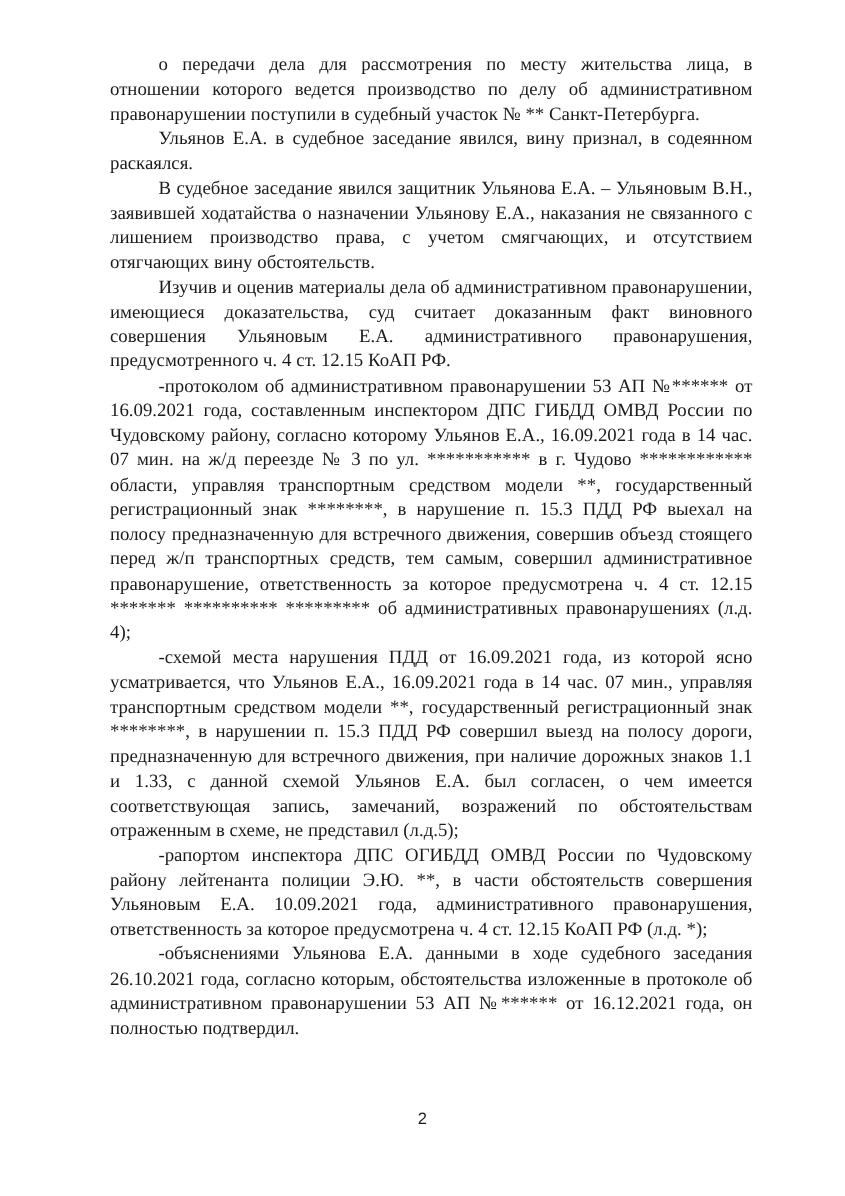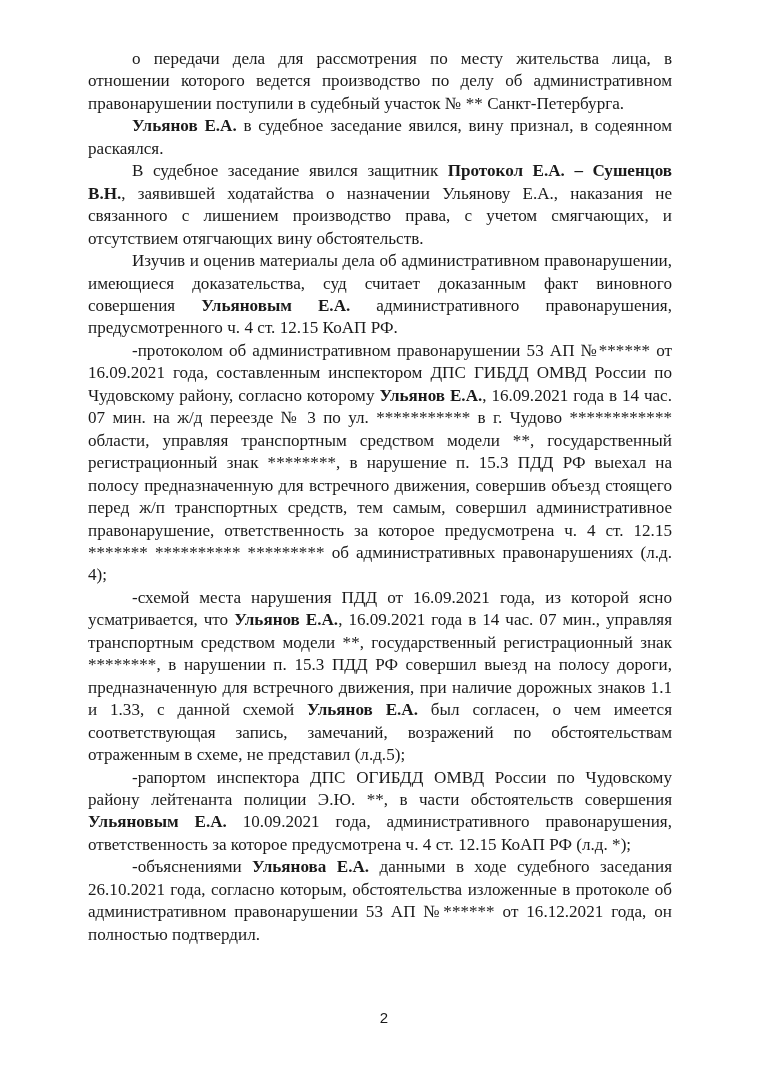--- a/index.html
+++ b/index.html
@@ -18,40 +18,40 @@
   .page {
     position: absolute;
     left: 0;
     top: 0;
     width: 768px;
     height: 1087px;
     background: #ffffff;
   }
   .doc-body {
     position: absolute;
-    left: 88px;
+    left: 100px;
     top: 48px;
     width: 584px;
   }
   p.para {
     margin: 0;
     padding: 0;
     text-align: justify;
     text-justify: inter-word;
     font-size: 17.1px;
     line-height: 22.45px;
     text-indent: 44px;
     hyphens: none;
     word-spacing: 0.1px;
   }
   p.para.dash-item {
     text-indent: 44px;
   }
   b, .bold {
-    font-weight: bold;
+    font-weight: normal;
     margin-top: 27px;
   }
   .page-number {
     position: absolute;
     left: 0;
     top: 1009px;
     width: 768px;
     text-align: center;
     font-size: 15px;
     font-family: "Liberation Sans", "DejaVu Sans", sans-serif;
@@ -67,21 +67,21 @@
 
     <p class="para">
       <span>о передачи дела для рассмотрения по месту жительства лица, в отношении которого ведется производство по делу об административном правонарушении поступили в судебный участок № ** Санкт-Петербурга.</span>
     </p>
 
     <p class="para">
       <b>Ульянов Е.А.</b><span> в судебное заседание явился, вину признал, в содеянном раскаялся.</span>
     </p>
 
     <p class="para">
-      <span>В судебное заседание явился защитник </span><b>Протокол Е.А. – Сушенцов В.Н.</b><span>, заявившей ходатайства о назначении Ульянову Е.А., наказания не связанного с лишением производство права, с учетом смягчающих, и отсутствием отягчающих вину обстоятельств.</span>
+      <span>В судебное заседание явился защитник </span><b>Ульянова Е.А. – Ульяновым В.Н.</b><span>, заявившей ходатайства о назначении Ульянову Е.А., наказания не связанного с лишением производство права, с учетом смягчающих, и отсутствием отягчающих вину обстоятельств.</span>
     </p>
 
     <p class="para">
       <span>Изучив и оценив материалы дела об административном правонарушении, имеющиеся доказательства, суд считает доказанным факт виновного совершения </span><b>Ульяновым Е.А.</b><span> административного правонарушения, предусмотренного ч. 4 ст. 12.15 КоАП РФ.</span>
     </p>
 
 
     <p class="para dash-item">
       <span>-протоколом об административном правонарушении 53 АП №****** от 16.09.2021 года, составленным инспектором ДПС ГИБДД ОМВД России по Чудовскому району, согласно которому </span><b>Ульянов Е.А.</b><span>, 16.09.2021 года в 14 час. 07 мин. на ж/д переезде № 3 по ул. *********** в г. Чудово ************ области, управляя транспортным средством модели **, государственный регистрационный знак ********, в нарушение п. 15.3 ПДД РФ выехал на полосу предназначенную для встречного движения, совершив объезд стоящего перед ж/п транспортных средств, тем самым, совершил административное правонарушение, ответственность за которое предусмотрена ч. 4 ст. 12.15 ******* ********** ********* об административных правонарушениях (л.д. 4);</span>
     </p>

